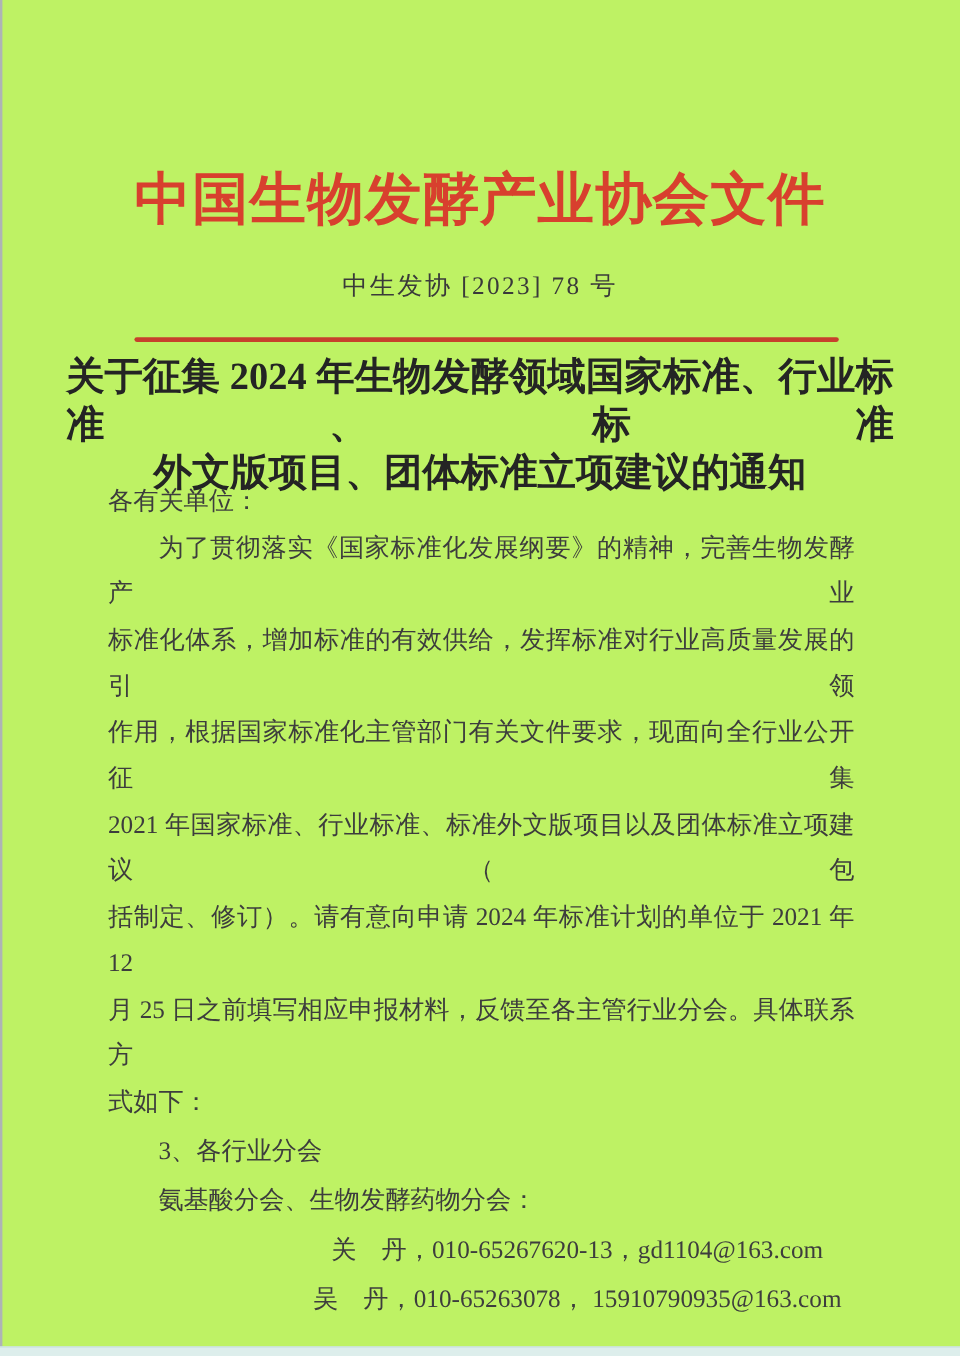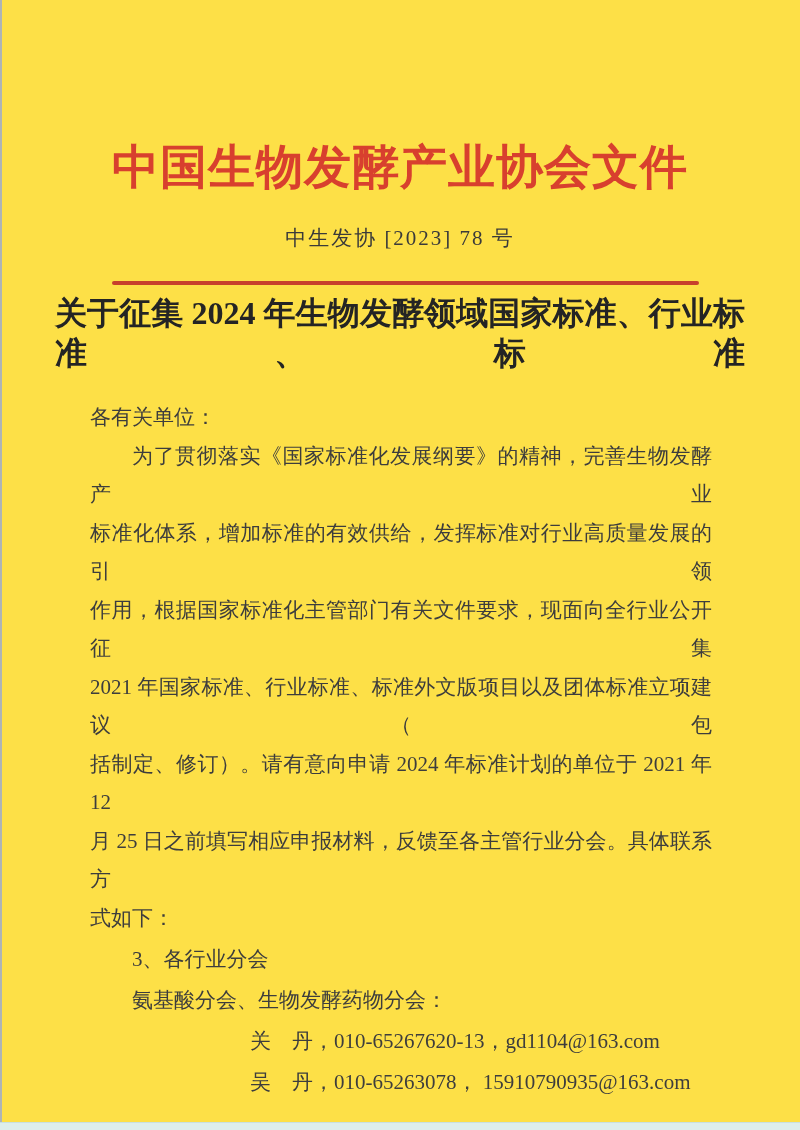--- a/index.html
+++ b/index.html
@@ -1,20 +1,20 @@
 <!DOCTYPE html>
 <html><head>
 <meta charset="utf-8">
 <style>
   html, body { margin: 0; padding: 0; background: #ffffff; }
   .page {
     position: relative;
     width: 800px;
     height: 1130px;
-    background: #fde047;
+    background: #bef264;
     overflow: hidden;
     font-family: "Liberation Serif", "DejaVu Serif", serif;
     color: #3d3d3d;
   }
   
   .scan-edge-left {
     position: absolute; left: 0; top: 0;
     width: 2px; height: 100%;
     background: #aeb4b6;
   }
@@ -68,38 +68,39 @@
   .line { white-space: nowrap; }
   .fill {
     white-space: normal;
     text-align: justify;
     -moz-text-align-last: justify;
     text-align-last: justify;
   }
   .indent-2 { padding-left: 2em; }
   .first-indent { text-indent: 2em; }
   .contacts { line-height: 41px; margin-top: 2px; }
-  .contact-line { padding-left: 160px; }
+  .contact-line { padding-left: 160px; text-align: center; }
 </style>
 </head>
 <body>
 
 <div class="page">
 
   <div class="scan-edge-left"></div>
   <div class="scan-edge-bottom"></div>
 
   <div class="header-title">中国生物发酵产业协会文件</div>
 
   <div class="doc-number">中生发协 [2023] 78 号</div>
 
   <div class="red-divider"></div>
 
   <div class="notice-title">
     <div class="line fill">关于征集 2024 年生物发酵领域国家标准、行业标准、标准</div>
+    <div>外文版项目、团体标准立项建议的通知</div>
   </div>
 
   <div class="content">
 
     <div class="line">各有关单位：</div>
 
     <div>
       <div class="fill first-indent">为了贯彻落实《国家标准化发展纲要》的精神，完善生物发酵产业</div>
       <div class="fill">标准化体系，增加标准的有效供给，发挥标准对行业高质量发展的引领</div>
       <div class="fill">作用，根据国家标准化主管部门有关文件要求，现面向全行业公开征集</div>

